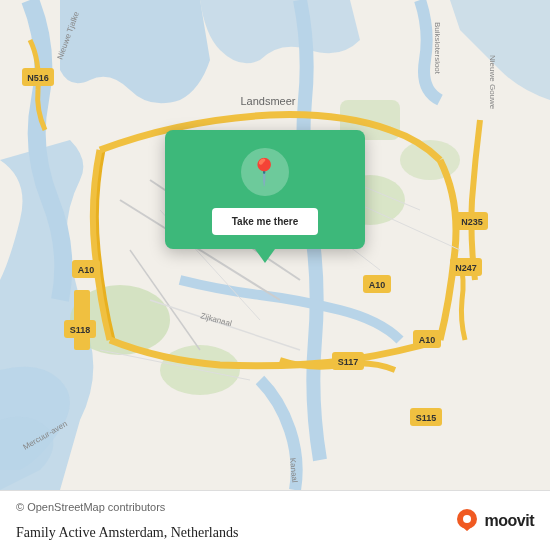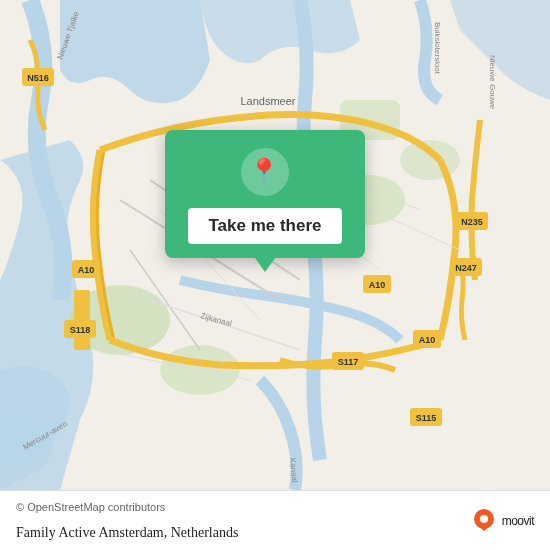--- a/index.html
+++ b/index.html
@@ -71,21 +71,21 @@
       font-size: 26px;
       line-height: 1;
     }
 
     #take-me-there-btn {
       background: white;
       color: #2a2a2a;
       border: none;
       border-radius: 4px;
       padding: 8px 20px;
-      font-size: 17px;
+      font-size: 10px;
       font-weight: 600;
       cursor: pointer;
       white-space: nowrap;
     }
 
     
     #footer {
       width: 550px;
       height: 60px;
       background: white;
@@ -119,22 +119,22 @@
       align-items: center;
       gap: 4px;
     }
 
     #moovit-icon {
       width: 28px;
       height: 28px;
     }
 
     #moovit-text {
-      font-size: 12px;
-      font-weight: 400;
+      font-size: 16px;
+      font-weight: 700;
       color: #222;
       letter-spacing: -0.5px;
     }
   </style>
 </head>
 <body>
 
 <div id="map-container">
   <svg id="map-svg" viewBox="0 0 550 490" xmlns="http://www.w3.org/2000/svg">
 

